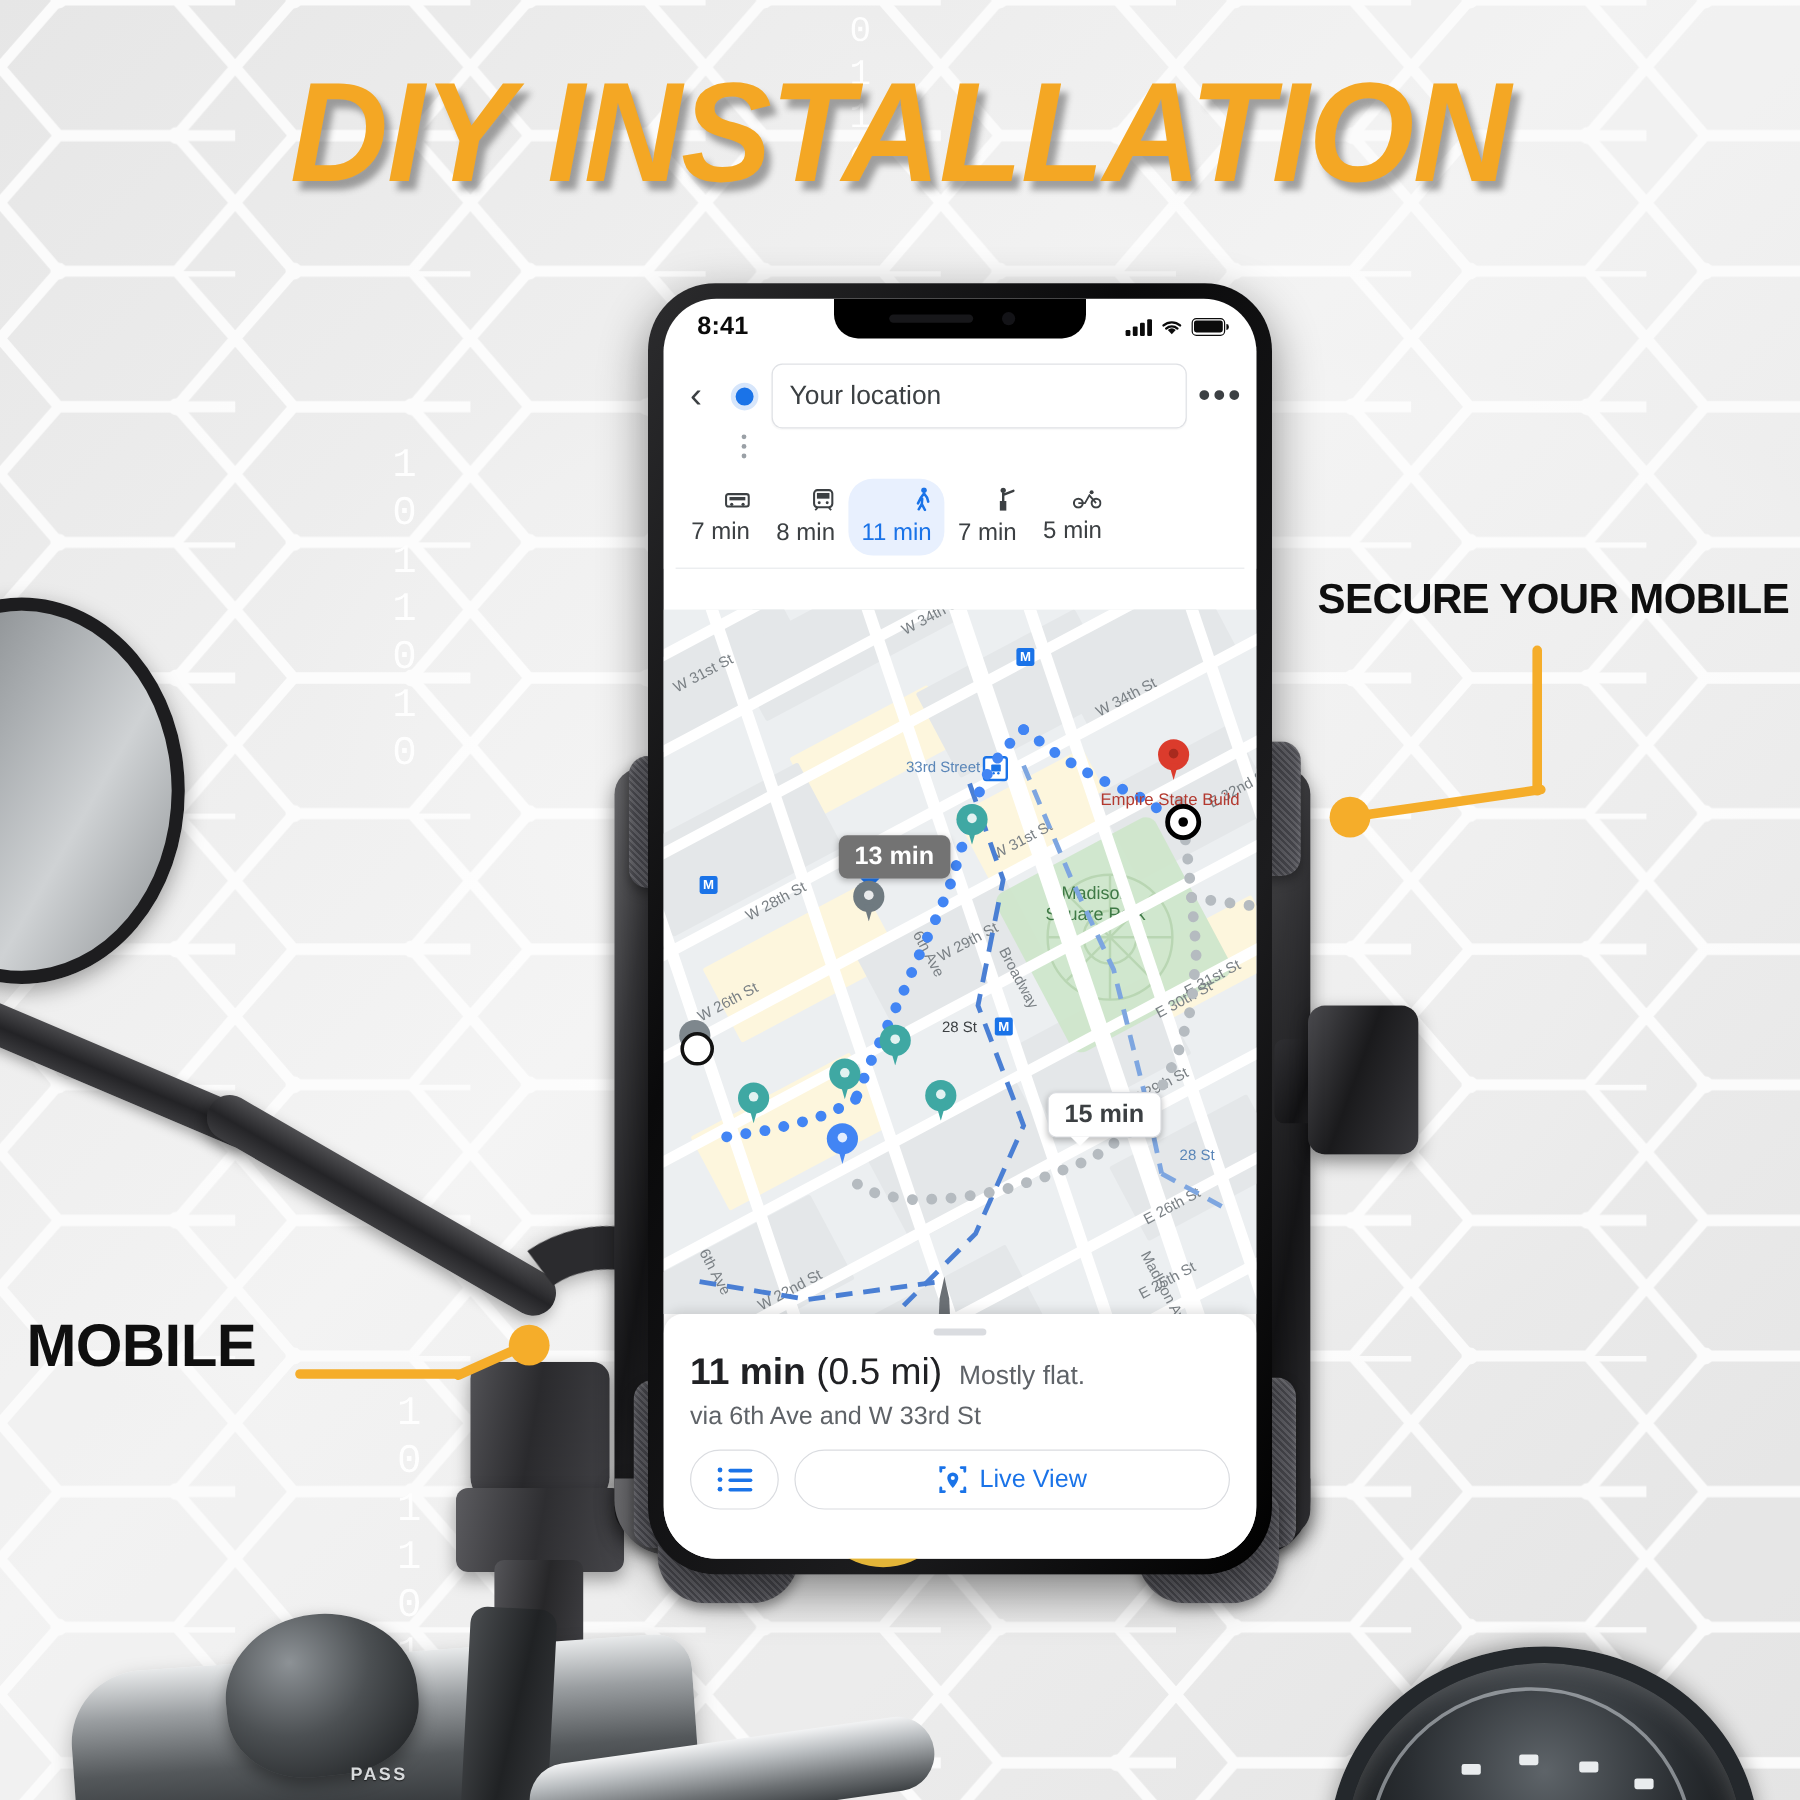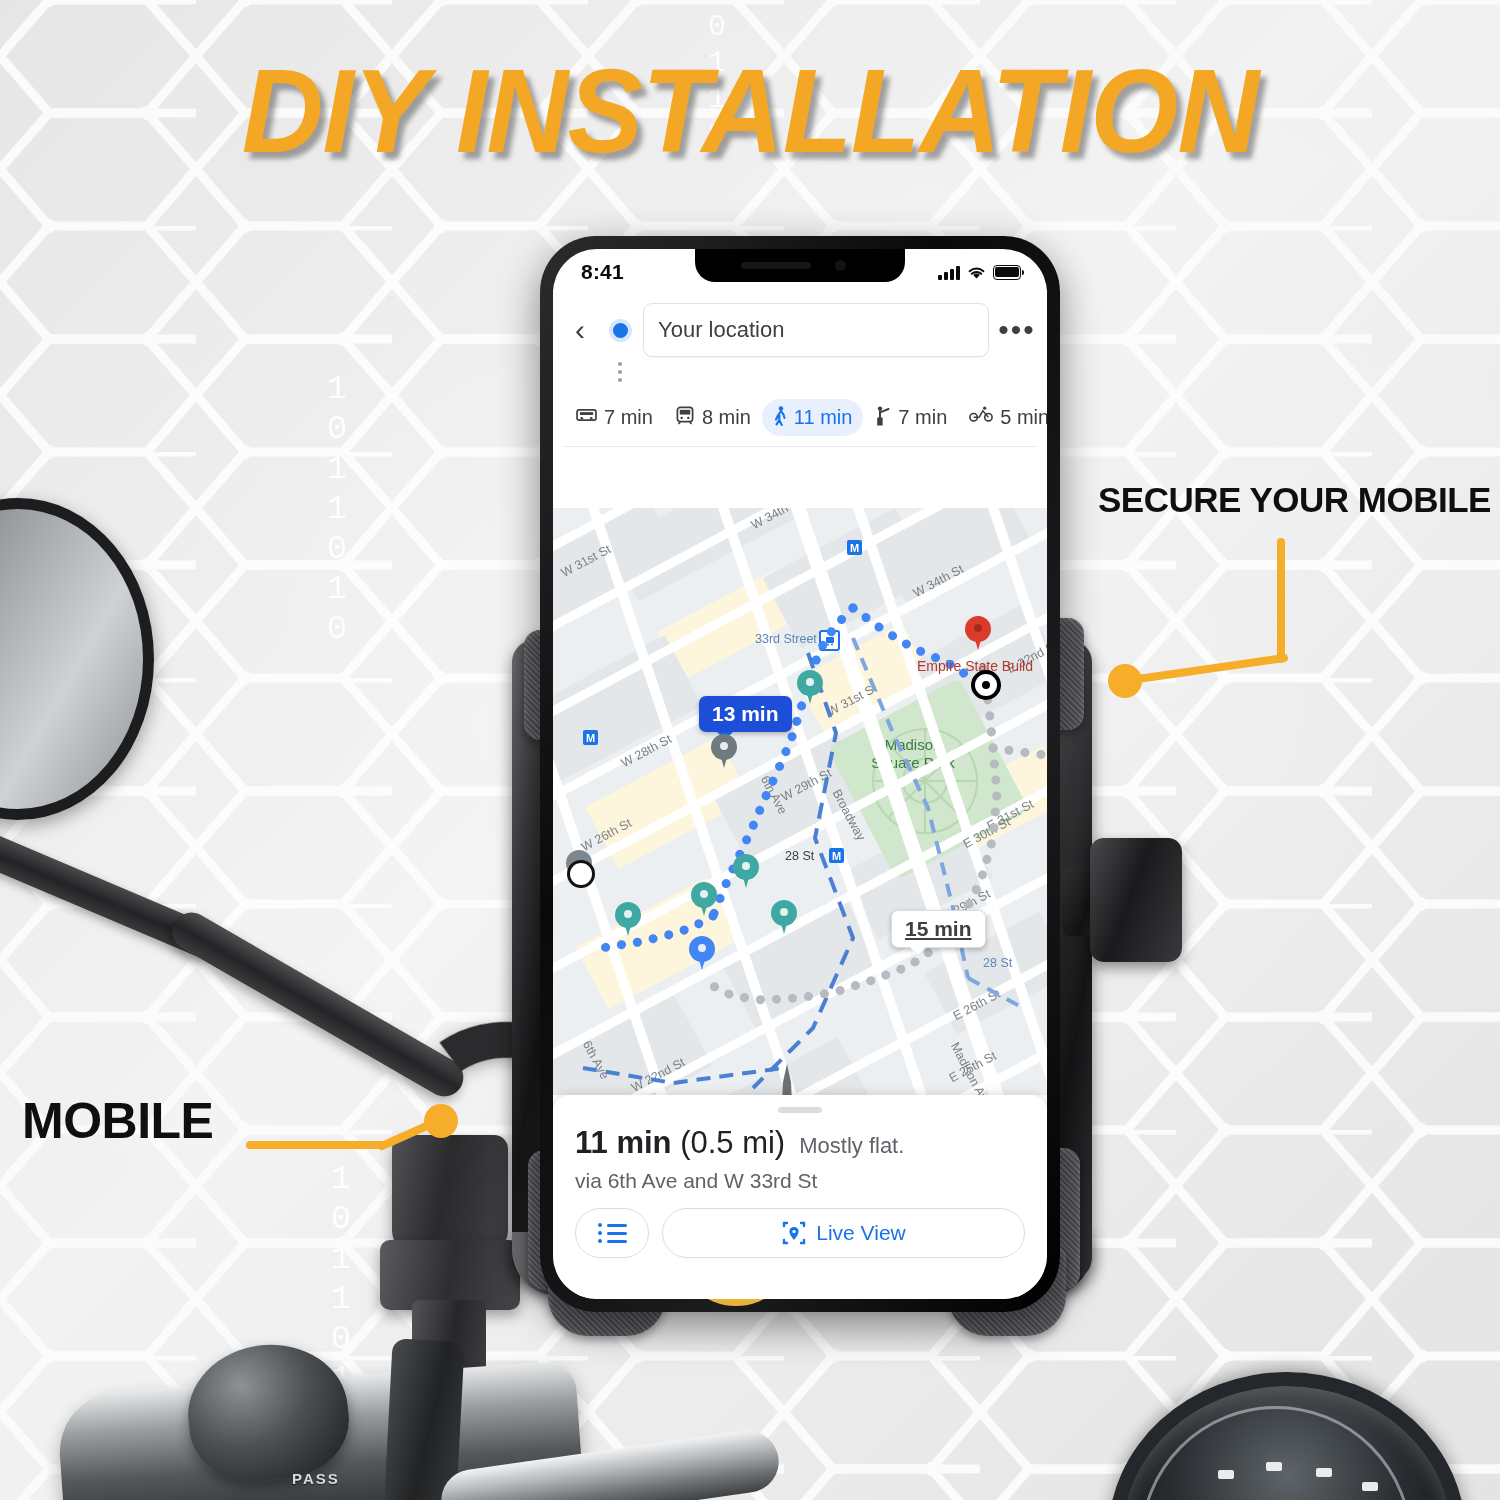--- a/index.html
+++ b/index.html
@@ -186,42 +186,42 @@
     padding:13px 14px;font-size:22px;color:#3c4043;min-height:26px;
     box-shadow:0 1px 1px rgba(0,0,0,.03);
   }
   .kebab{width:40px;text-align:center;color:#3c4043;font-size:30px;letter-spacing:2px;line-height:1;cursor:pointer;}
   .swap{width:34px;text-align:center;color:#3c4043;font-size:26px;line-height:1;cursor:pointer;}
 
   .modes{
     display:flex;align-items:center;gap:0;margin:14px 0 0 0;padding:0 2px 10px 2px;
     border-bottom:1px solid #e8eaed;
   }
-  .mode{display:flex;align-items:flex-start;gap:7px;padding:7px 11px;border-radius:20px;white-space:nowrap;
-        font-size:20px;color:#3c4043;cursor:pointer;}
+  .mode{display:flex;align-items:flex-end;gap:7px;padding:7px 11px;border-radius:20px;white-space:nowrap;
+        font-size:20px;color:#3c4043;cursor:pointer;flex-direction:column;}
   .mode .ic{font-size:21px;line-height:1;}
   .mode.sel{background:#e8f0fe;color:#1a73e8;font-weight:500;}
   .mode.sel .ic{color:#1a73e8;}
 
   
   .map{
     position:absolute;left:0;right:0;top:259px;bottom:204px;overflow:hidden;background:#eceff1;
   }
   .park{
     position:absolute;left:300px;top:196px;width:150px;height:150px;background:#cfe6cb;opacity:.95;
     transform:rotate(-28deg);border-radius:10px;
   }
   .parklabel{position:absolute;left:300px;top:228px;width:120px;text-align:center;color:#3f7a46;font-size:15px;line-height:1.18;}
   .blk{position:absolute;background:#e4e7e9;border-radius:2px;}
   .blk.y{background:#fdf6dd;}
   .stname{position:absolute;color:#7a8085;font-size:12.5px;white-space:nowrap;}
   .msub{position:absolute;width:15px;height:15px;background:#1a73e8;color:#fff;font-size:11px;
         font-weight:bold;display:flex;align-items:center;justify-content:center;border-radius:2px;}
   .bubble{
-    position:absolute;background:#1d4ed8;color:#fff;font-size:21px;font-weight:600;
+    position:absolute;background:#737373;color:#fff;font-size:21px;font-weight:600;
     padding:6px 13px;border-radius:7px;box-shadow:0 2px 5px rgba(0,0,0,.25);
   }
   .bubble::after{content:"";position:absolute;left:18px;bottom:-8px;border:8px solid transparent;border-top-color:#1967d2;border-bottom:0;}
   .bubble.white{background:#fff;color:#3c4043;border:1px solid #dadce0;}
   .bubble.white::after{border-top-color:#fff;}
   .mpin{position:absolute;width:26px;height:34px;}
   .mpin .head{position:absolute;left:0;top:0;width:26px;height:26px;border-radius:50% 50% 50% 50%;}
   .mpin .tail{position:absolute;left:9px;top:20px;width:8px;height:14px;clip-path:polygon(50% 100%,0 0,100% 0);}
   .mpin .hole{position:absolute;left:9px;top:8px;width:8px;height:8px;border-radius:50%;background:rgba(255,255,255,.85);}
   .esb-label{position:absolute;color:#b3392f;font-size:14px;white-space:nowrap;}
@@ -559,21 +559,21 @@
           <path d="M300 100 L282 118 L268 140 L256 170 L248 200 L238 232 L225 262 L212 290 L200 318 L186 348 L172 378 L160 408" stroke="#4285f4" stroke-width="9" stroke-linecap="round" stroke-dasharray="0.1 16" fill="none"></path>
           <path d="M160 408 L138 420 L112 428 L86 434 L60 438 L38 442" stroke="#4285f4" stroke-width="9" stroke-linecap="round" stroke-dasharray="0.1 16" fill="none"></path>
         </svg>
 
         <svg style="position:absolute;inset:0;" width="520" height="620">
           <path d="M430 160 L436 200 L440 240 L444 285 L440 330 L428 372 L410 408 L388 436 L356 458 L320 472 L282 484 L246 490 L210 492 L180 488 L156 476" stroke="#b5bbc0" stroke-width="9" stroke-linecap="round" stroke-dasharray="0.1 16" fill="none"></path>
           <path d="M440 240 L468 244 L500 248" stroke="#b5bbc0" stroke-width="9" stroke-linecap="round" stroke-dasharray="0.1 16" fill="none"></path>
         </svg>
 
         <div class="bubble" style="left:146px;top:188px;">13 min</div>
-        <div class="bubble white" style="left:338px;top:402px;text-decoration:underline;">15 min</div>
+        <div class="bubble white" style="left:320px;top:402px;">15 min</div>
 
         <div class="mpin" style="left:412px;top:108px;">
           <div class="head" style="background:#db3b2c;"></div>
           <div class="tail" style="background:#db3b2c;"></div>
           <div class="hole" style="background:#a82a1e;"></div>
         </div>
         <div class="esb-label" style="left:364px;top:150px;">Empire State Build</div>
         <div class="target" style="left:418px;top:162px;">
             <i></i>
           </div>

